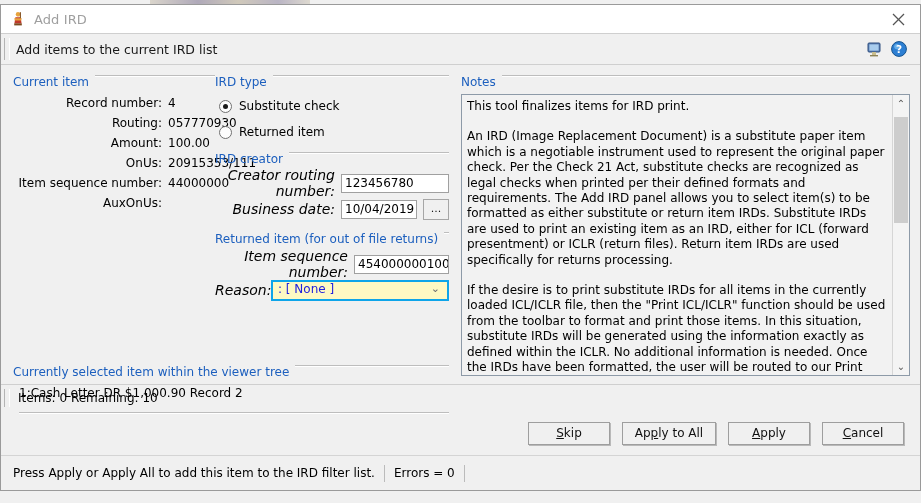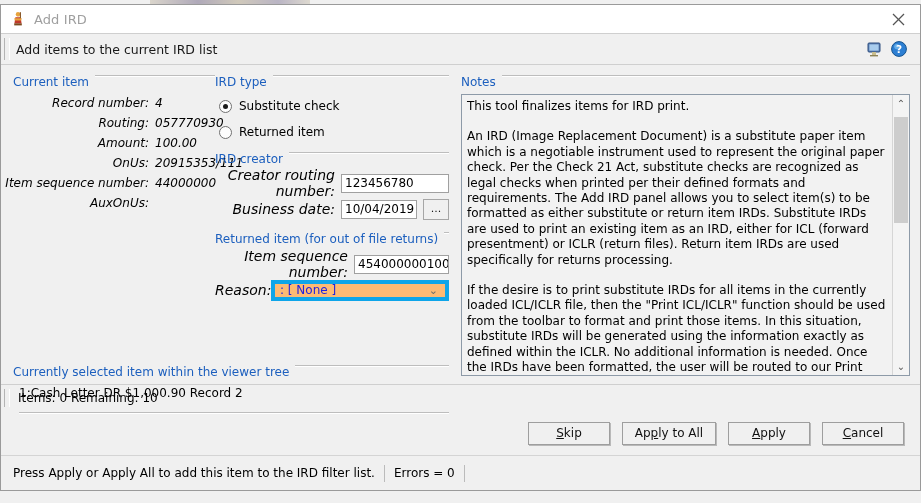--- a/index.html
+++ b/index.html
@@ -221,25 +221,25 @@
     background: #f0f0f0;
     border: 1px solid #a6a6a6;
     box-sizing: border-box;
     font-size: 11px;
     line-height: 17px;
     text-align: center;
     color: #1a1a1a;
   }
   .combo {
     height: 21px;
-    background: #fdba74;
-    border: 4px solid #0ea5e9;
-    box-sizing: border-box;
-    display: flex;
-    align-items: flex-end;
+    background: #fef9c3;
+    border: 2px solid #0ea5e9;
+    box-sizing: border-box;
+    display: flex;
+    align-items: flex-start;
     padding: 0 2px 0 5px;
     font-size: 12px;
     color: #2222dd;
   }
   .combo .caret {
     margin-left: auto;
     color: #6d6d6d;
     font-size: 11px;
     padding-right: 5px;
   }
@@ -415,21 +415,21 @@
     <div class="body">
 
       <div class="left-col">
 
         <div class="group" style="margin:0 0 0 12px; width:202px;">
           <div class="group-head">
             <span class="group-title">Current item</span>
             <span class="group-rule"></span>
           </div>
         </div>
-        <div class="fieldrows" style="margin-left:0;font-style:italic;">
+        <div class="fieldrows" style="margin-left:13px;">
           <div class="frow">
             <span class="flabel">Record number:</span>
             <span class="fvalue">4</span>
           </div>
           <div class="frow">
             <span class="flabel">Routing:</span>
             <span class="fvalue">057770930</span>
           </div>
           <div class="frow">
             <span class="flabel">Amount:</span>

